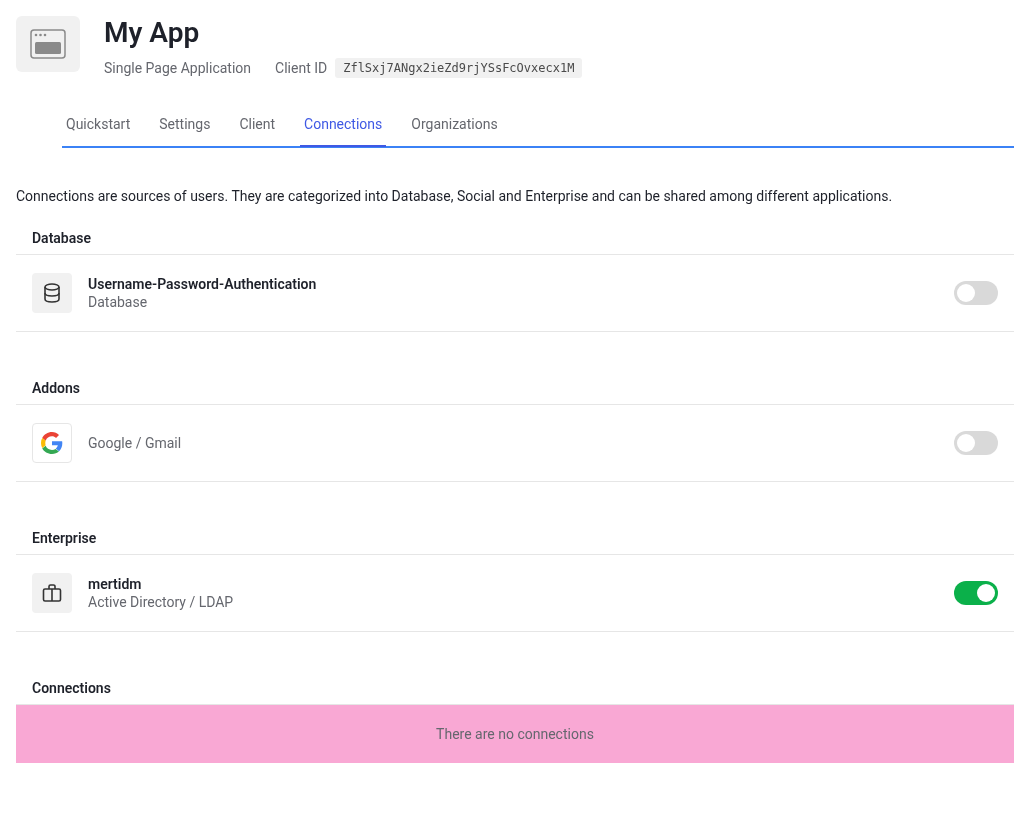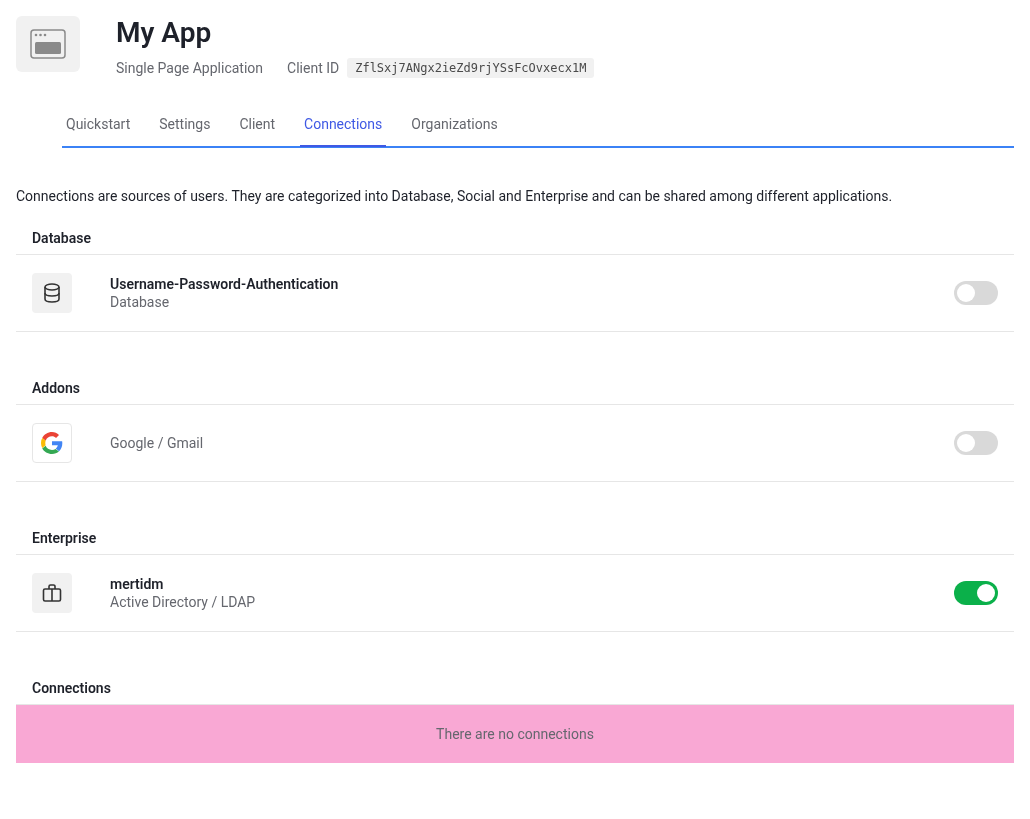--- a/index.html
+++ b/index.html
@@ -10,21 +10,21 @@
     body {
       font-family: -apple-system, BlinkMacSystemFont, "Segoe UI", Roboto, Helvetica, Arial, sans-serif;
       background: #fff;
       color: #1e212a;
       width: 1030px;
       padding: 16px;
     }
     .header {
       display: flex;
       align-items: flex-start;
-      gap: 36px;
+      gap: 24px;
       padding-bottom: 30px;
     }
     .app-icon-box {
       width: 64px;
       height: 56px;
       background: #f1f1f1;
       border-radius: 6px;
       display: flex;
       align-items: center;
       justify-content: center;
@@ -125,21 +125,20 @@
     }
     .conn-icon.gray {
       background: #f1f1f1;
     }
     .conn-icon.outline {
       border: 1px solid #e6e6e6;
       background: #fff;
     }
     .conn-text {
       flex: 1;
-      margin-left: 22px;
     }
     .conn-name {
       font-size: 14px;
       font-weight: 600;
       color: #1e212a;
       margin-bottom: 2px;
     }
     .conn-type {
       font-size: 14px;
       color: #65676e;

